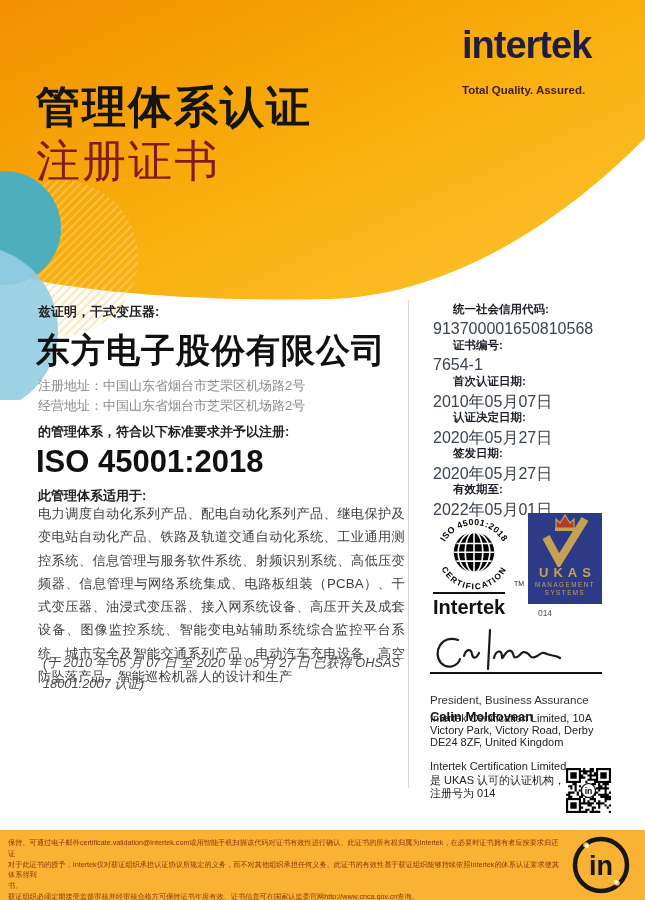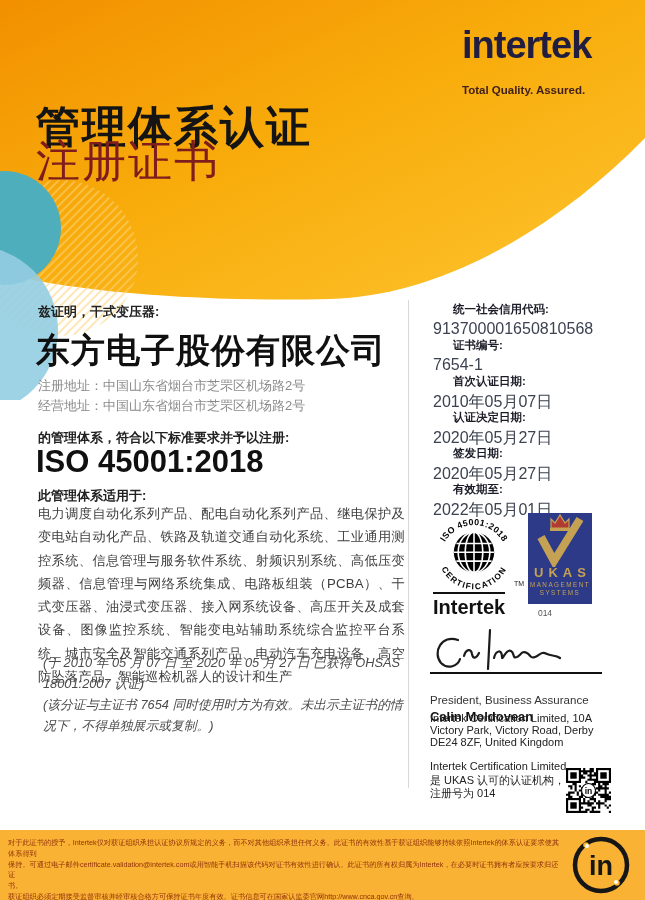--- a/index.html
+++ b/index.html
@@ -5,53 +5,53 @@
   html,body{margin:0;padding:0;background:#9e9e9e;}
   .page{
     position:relative;width:645px;height:900px;margin:0 auto;
     background:#ffffff;overflow:hidden;
     font-family:"Liberation Sans","DejaVu Sans",sans-serif;
     -webkit-font-smoothing:antialiased;
   }
 
   
   .hdr-svg{position:absolute;top:0;left:0;}
-  .hdr-title1{position:absolute;left:36px;top:78px;font-size:44px;font-weight:800;color:#141414;letter-spacing:2px;margin-top:20px;}
+  .hdr-title1{position:absolute;left:36px;top:78px;font-size:44px;font-weight:800;color:#141414;letter-spacing:2px;}
   .hdr-title2{position:absolute;left:36px;top:132px;font-size:44px;font-weight:400;color:#7f1d1d;letter-spacing:2px;}
   .brand{position:absolute;left:462px;top:24px;width:180px;}
   .brand-word{font-size:38px;font-weight:700;color:#211d40;letter-spacing:-1px;line-height:42px;}
   .brand-tag{font-size:11.5px;font-weight:700;color:#42201a;margin-top:18px;}
 
   
   .divider{position:absolute;left:408px;top:300px;width:1px;height:488px;background:#d8d8d8;}
 
   .intro{position:absolute;left:38px;top:303px;font-size:13px;font-weight:700;color:#222;}
   .company{position:absolute;left:36px;top:328px;font-size:34px;font-weight:900;color:#101010;letter-spacing:1px;}
   .addr1{position:absolute;left:38px;top:377px;font-size:13px;color:#8a8a8a;}
   .addr2{position:absolute;left:38px;top:397px;font-size:13px;color:#8a8a8a;}
-  .stmt{position:absolute;left:38px;top:423px;font-size:13px;font-weight:700;color:#222;margin-top:6px;}
+  .stmt{position:absolute;left:38px;top:423px;font-size:13px;font-weight:700;color:#222;}
   .standard{position:absolute;left:36px;top:444px;font-size:31px;font-weight:800;color:#101010;}
   .scope-h{position:absolute;left:38px;top:487px;font-size:13px;font-weight:700;color:#222;}
   .scope{position:absolute;left:38px;top:502px;width:367px;font-size:13.2px;color:#3d3d3d;
          line-height:23.3px;text-align:justify;letter-spacing:.2px;}
   .note{position:absolute;left:38px;width:364px;font-size:12.8px;font-style:italic;color:#4a4a4a;
         line-height:20.5px;padding-left:5px;}
   .note1{top:653px;} .note2{top:695px;}
 
   
   .field{position:absolute;left:433px;width:205px;}
   .field .lbl{font-size:11.5px;font-weight:700;color:#1c1c28;padding-left:20px;}
   .field .val{font-size:16px;color:#3c4250;margin-top:3px;}
 
   
   .globe-wrap{position:absolute;left:430px;top:511px;width:90px;}
   .tm{position:absolute;left:514px;top:580px;font-size:7px;color:#222;}
   .seal-rule{position:absolute;left:433px;top:592px;width:72px;height:2px;background:#111;}
   .seal-brand{position:absolute;left:433px;top:596px;font-size:20px;font-weight:700;color:#111;}
-  .ukas{position:absolute;left:528px;top:513px;width:64px;height:91px;background:#2c3a88;
+  .ukas{position:absolute;left:528px;top:513px;width:74px;height:91px;background:#2c3a88;
         display:flex;flex-direction:column;align-items:center;}
   .ukas-name{font-size:13px;font-weight:700;color:#c5a253;letter-spacing:5px;margin-left:5px;margin-top:-2px;}
   .ukas-sub{font-size:6.3px;color:#c5a253;letter-spacing:1.5px;margin-top:1px;}
   .ukas-num{position:absolute;left:508px;top:608px;width:74px;text-align:center;font-size:8.5px;color:#555;}
 
   
   .sig{position:absolute;left:428px;top:626px;}
   .sig-rule{position:absolute;left:430px;top:672px;width:172px;height:2px;background:#111;}
   .sig-name{position:absolute;left:430px;top:709px;font-size:13px;font-weight:700;color:#111;}
   .sig-title{position:absolute;left:430px;top:694px;font-size:11.5px;color:#333;}
@@ -98,21 +98,20 @@
 
   <div class="intro">兹证明，干式变压器:</div>
   <div class="company">东方电子股份有限公司</div>
   <div class="addr1">注册地址：中国山东省烟台市芝罘区机场路2号</div>
   <div class="addr2">经营地址：中国山东省烟台市芝罘区机场路2号</div>
   <div class="stmt">的管理体系，符合以下标准要求并予以注册:</div>
   <div class="standard">ISO 45001:2018</div>
   <div class="scope-h">此管理体系适用于:</div>
   <div class="scope">电力调度自动化系列产品、配电自动化系列产品、继电保护及变电站自动化产品、铁路及轨道交通自动化系统、工业通用测控系统、信息管理与服务软件系统、射频识别系统、高低压变频器、信息管理与网络系统集成、电路板组装（PCBA）、干式变压器、油浸式变压器、接入网系统设备、高压开关及成套设备、图像监控系统、智能变电站辅助系统综合监控平台系统、城市安全及智能交通系列产品、电动汽车充电设备、高空防坠落产品、智能巡检机器人的设计和生产</div>
   <div class="note note1">(于 2010 年 05 月 07 日 至 2020 年 05 月 27 日 已获得 OHSAS 18001:2007 认证)</div>
-  <div class="note note2">(该分证与主证书 7654 同时使用时方为有效。未出示主证书的情况下，不得单独展示或复制。)</div>
 
   <div class="field" style="top:302px">
     <div class="lbl">统一社会信用代码:</div>
     <div class="val">913700001650810568</div>
   </div>
   <div class="field" style="top:338px">
     <div class="lbl">证书编号:</div>
     <div class="val">7654-1</div>
   </div>
   <div class="field" style="top:374px">
@@ -210,22 +209,22 @@
         <rect x="32" y="4" width="6" height="6"></rect>
         <rect x="4" y="32" width="6" height="6"></rect>
     </g>
     <path class="modules" fill="#000" d="M16,0h2v2h-2zM22,0h2v2h-2zM24,0h2v2h-2zM14,2h2v2h-2zM16,2h2v2h-2zM18,2h2v2h-2zM20,2h2v2h-2zM22,2h2v2h-2zM24,2h2v2h-2zM16,4h2v2h-2zM18,4h2v2h-2zM22,4h2v2h-2zM26,4h2v2h-2zM14,6h2v2h-2zM20,6h2v2h-2zM22,6h2v2h-2zM24,6h2v2h-2zM26,6h2v2h-2zM14,8h2v2h-2zM16,8h2v2h-2zM22,8h2v2h-2zM20,10h2v2h-2zM22,10h2v2h-2zM24,10h2v2h-2zM26,10h2v2h-2zM18,12h2v2h-2zM26,12h2v2h-2zM6,14h2v2h-2zM8,14h2v2h-2zM24,14h2v2h-2zM26,14h2v2h-2zM30,14h2v2h-2zM34,14h2v2h-2zM36,14h2v2h-2zM38,14h2v2h-2zM2,16h2v2h-2zM4,16h2v2h-2zM8,16h2v2h-2zM12,16h2v2h-2zM30,16h2v2h-2zM32,16h2v2h-2zM36,16h2v2h-2zM4,18h2v2h-2zM8,18h2v2h-2zM14,18h2v2h-2zM28,18h2v2h-2zM30,18h2v2h-2zM32,18h2v2h-2zM34,18h2v2h-2zM36,18h2v2h-2zM38,18h2v2h-2zM8,20h2v2h-2zM12,20h2v2h-2zM26,20h2v2h-2zM30,20h2v2h-2zM36,20h2v2h-2zM2,22h2v2h-2zM4,22h2v2h-2zM6,22h2v2h-2zM10,22h2v2h-2zM14,22h2v2h-2zM26,22h2v2h-2zM28,22h2v2h-2zM36,22h2v2h-2zM40,22h2v2h-2zM0,24h2v2h-2zM2,24h2v2h-2zM10,24h2v2h-2zM14,24h2v2h-2zM26,24h2v2h-2zM30,24h2v2h-2zM32,24h2v2h-2zM34,24h2v2h-2zM36,24h2v2h-2zM38,24h2v2h-2zM2,26h2v2h-2zM4,26h2v2h-2zM12,26h2v2h-2zM14,26h2v2h-2zM18,26h2v2h-2zM20,26h2v2h-2zM24,26h2v2h-2zM32,26h2v2h-2zM34,26h2v2h-2zM36,26h2v2h-2zM38,26h2v2h-2zM40,26h2v2h-2zM16,28h2v2h-2zM22,28h2v2h-2zM24,28h2v2h-2zM26,28h2v2h-2zM36,28h2v2h-2zM38,28h2v2h-2zM40,28h2v2h-2zM16,30h2v2h-2zM20,30h2v2h-2zM26,30h2v2h-2zM30,30h2v2h-2zM36,30h2v2h-2zM14,32h2v2h-2zM16,32h2v2h-2zM18,32h2v2h-2zM20,32h2v2h-2zM22,32h2v2h-2zM24,32h2v2h-2zM28,32h2v2h-2zM30,32h2v2h-2zM32,32h2v2h-2zM34,32h2v2h-2zM20,34h2v2h-2zM22,34h2v2h-2zM30,34h2v2h-2zM36,34h2v2h-2zM40,34h2v2h-2zM14,36h2v2h-2zM24,36h2v2h-2zM26,36h2v2h-2zM30,36h2v2h-2zM38,36h2v2h-2zM18,38h2v2h-2zM20,38h2v2h-2zM24,38h2v2h-2zM14,40h2v2h-2zM16,40h2v2h-2zM18,40h2v2h-2zM22,40h2v2h-2zM24,40h2v2h-2zM26,40h2v2h-2zM28,40h2v2h-2zM30,40h2v2h-2zM40,40h2v2h-2z"></path>
     <circle cx="21" cy="21" r="6.5" fill="#fff" stroke="#000" stroke-width="1"></circle>
     <text x="21" y="24" text-anchor="middle" font-size="8" font-weight="bold" fill="#000">in</text>
   </svg>
 
   <div class="footer">
     <div class="foot-text">
+      <div>保持。可通过电子邮件certificate.validation@intertek.com或用智能手机扫描该代码对证书有效性进行确认。此证书的所有权归属为Intertek，在必要时证书拥有者应按要求归还证</div>
       <div>对于此证书的授予，Intertek仅对获证组织承担认证协议所规定的义务，而不对其他组织承担任何义务。此证书的有效性基于获证组织能够持续依照Intertek的体系认证要求使其体系得到</div>
-      <div>保持。可通过电子邮件certificate.validation@intertek.com或用智能手机扫描该代码对证书有效性进行确认。此证书的所有权归属为Intertek，在必要时证书拥有者应按要求归还证</div>
       <div>书。</div>
       <div>获证组织必须定期接受监督审核并经审核合格方可保持证书年度有效。证书信息可在国家认监委官网http://www.cnca.gov.cn查询。</div>
     </div>
     <svg class="foot-logo" width="62" height="62" viewBox="0 0 62 62">
       <circle cx="31" cy="31" r="26" fill="none" stroke="#161616" stroke-width="4.5"></circle>
       <text x="31" y="41" text-anchor="middle" font-size="27" font-weight="bold" fill="#161616">in</text>
       <circle cx="16" cy="11" r="2.8" fill="#f9b233"></circle>
       <circle cx="17" cy="12" r="2" fill="#ffffff"></circle>
       <circle cx="47" cy="49" r="2.8" fill="#f9b233"></circle>
       <circle cx="46" cy="48" r="2" fill="#ffffff"></circle>

